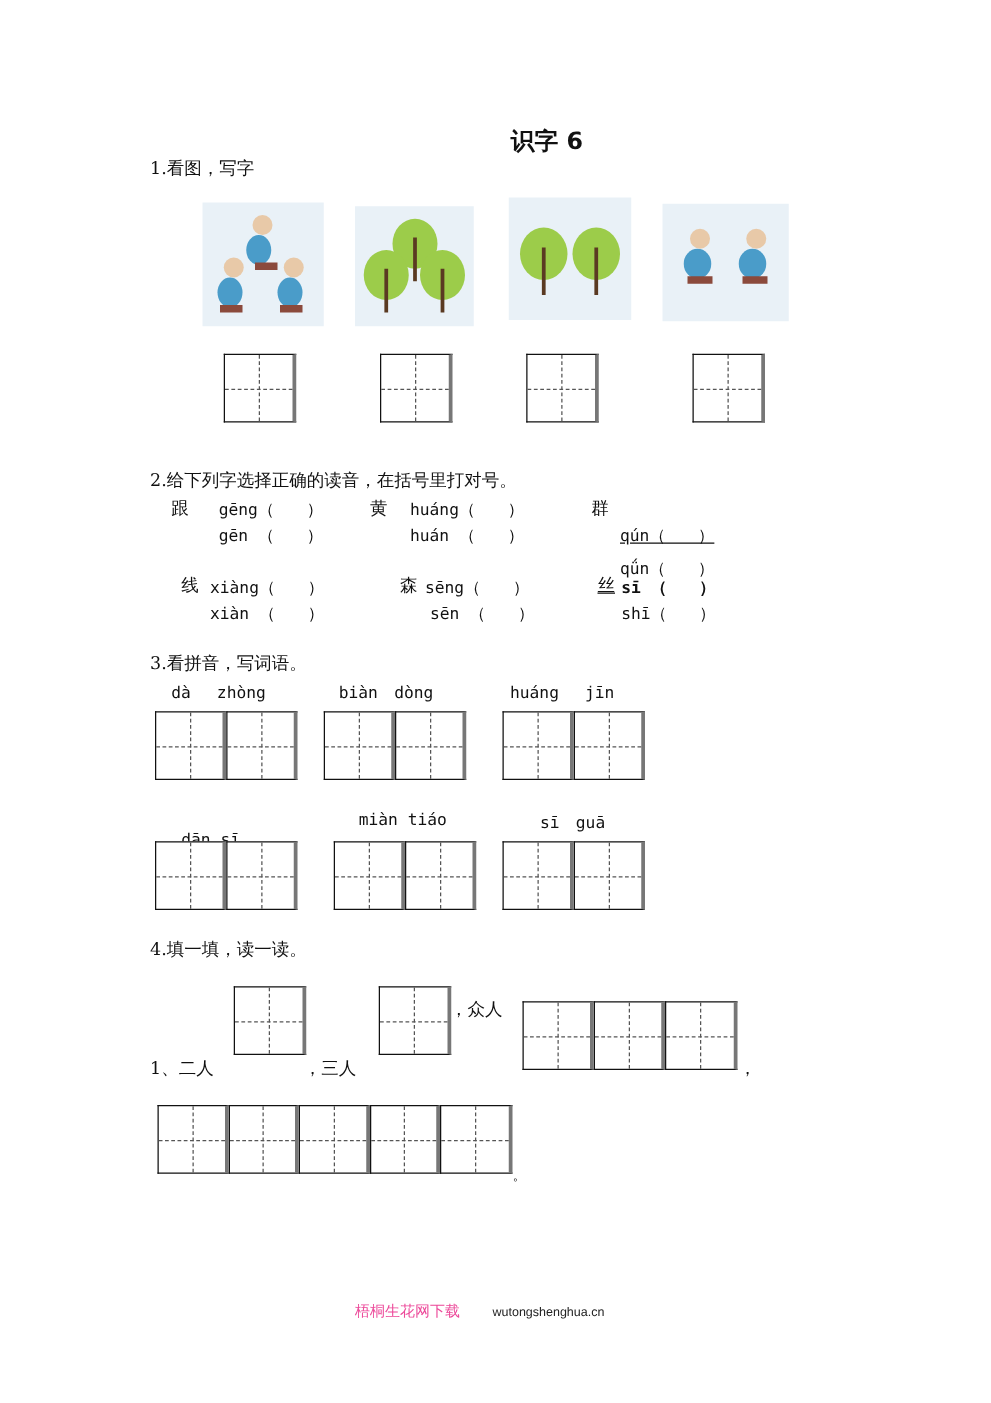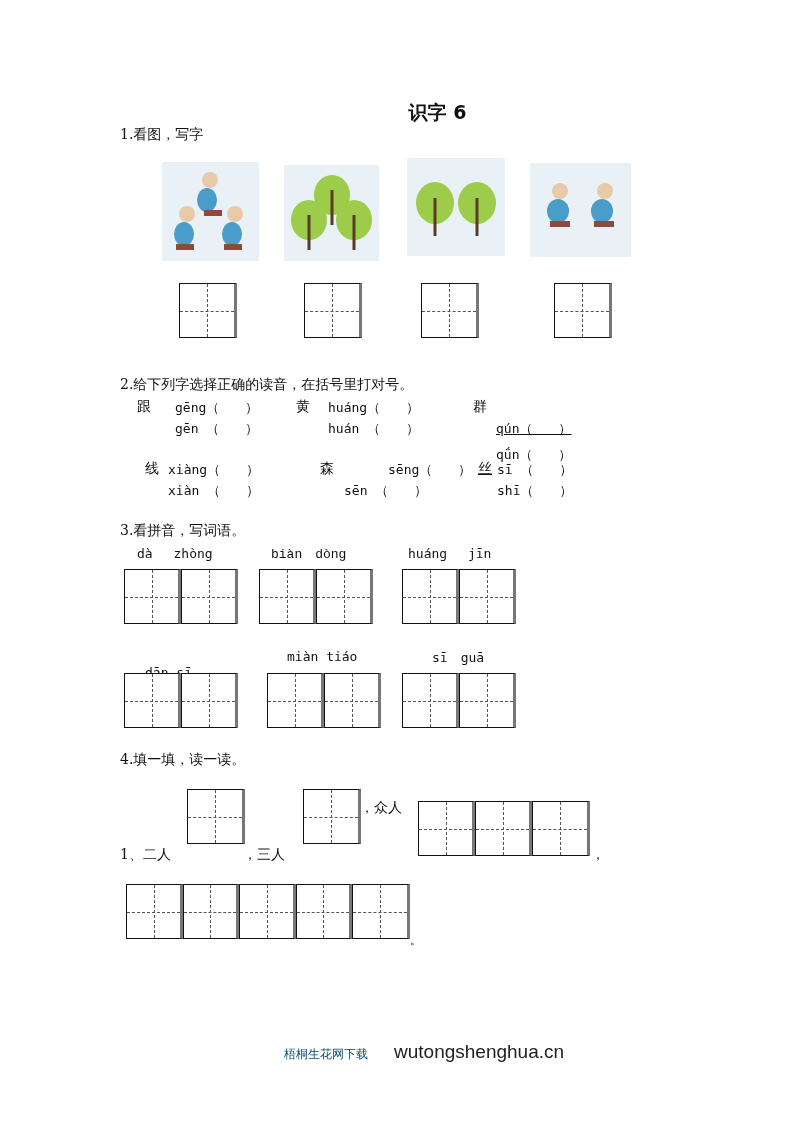--- a/index.html
+++ b/index.html
@@ -7,22 +7,22 @@
          font-family:"DejaVu Serif","Liberation Serif",serif; color:#111; }
   .abs { position:absolute; }
   .title { font-family:"DejaVu Sans","Liberation Sans",sans-serif; font-weight:bold; font-size:19px; left:0; width:793px; text-align:center; top:100px;margin-left:41px; }
   .qtext { font-size:14px; white-space:nowrap; }
   .py { font-family:"DejaVu Sans Mono","Liberation Mono",monospace; font-size:13px; white-space:nowrap; }
   .tian { position:absolute; width:55px; height:54px; border:1.5px solid #111; border-right:3px solid #777; box-sizing:border-box; background:#fff; }
   .tian::before { content:""; position:absolute; left:50%; top:0; bottom:0; border-left:1.5px dashed #555; }
   .tian::after { content:""; position:absolute; top:50%; left:0; right:0; border-top:1.5px dashed #555; }
   .pic { position:absolute; background:#e9f1f7; overflow:hidden; }
   .footer { font-size:12px; white-space:nowrap; }
-  .footer .cn { font-family:Liberation Sans, sans-serif; color:#0c4a6e;margin-top:28px; }
-  .footer .url { font-family:"Liberation Sans",sans-serif; color:#222; margin-left:26px; font-size:19px; }
+  .footer .cn { font-family:Liberation Sans, sans-serif; color:#ec4899;margin-top:28px; }
+  .footer .url { font-family:"Liberation Sans",sans-serif; color:#222; margin-left:26px; font-size:10px; }
 </style>
 </head>
 <body>
 
 <div class="abs title">识字 6</div>
 
 <div class="abs qtext" style="left:120px;top:126px;">1.看图，写字</div>
 
 <div class="pic" style="left:162px;top:162px;width:97px;height:99px;">
   <svg width="97" height="99" viewBox="0 0 97 99">
@@ -103,31 +103,31 @@
 
 <div class="abs qtext" style="left:473px;top:398px;">群</div>
 <div class="abs py" style="left:496px;top:399px;margin-top:47px;">qǘn（　　）</div>
 <div class="abs py" style="left:496px;top:420px;text-decoration:underline;">qún（　　）</div>
 
 <div class="abs qtext" style="left:145px;top:460px;">线</div>
 <div class="abs py" style="left:168px;top:461px;text-align:center;">xiàng（　　）</div>
 <div class="abs py" style="left:168px;top:482px;">xiàn （　　）</div>
 
 <div class="abs qtext" style="left:320px;top:460px;">森</div>
-<div class="abs py" style="left:340px;top:461px;margin-left:48px;">sēng（　　）</div>
+<div class="abs py" style="left:340px;top:461px;">sēng（　　）</div>
 <div class="abs py" style="left:344px;top:482px;">sēn （　　）</div>
 
 <div class="abs qtext" style="left:478px;top:460px;text-decoration:underline;">丝</div>
-<div class="abs py" style="left:497px;top:461px;">sī （　　）</div>
+<div class="abs py" style="left:497px;top:461px;font-weight:bold;">sī （　　）</div>
 <div class="abs py" style="left:497px;top:482px;">shī（　　）</div>
 
 <div class="abs qtext" style="left:120px;top:522px;">3.看拼音，写词语。</div>
 
 <div class="abs py" style="left:137px;top:545px;">dà　 zhòng</div>
-<div class="abs py" style="left:271px;top:545px;font-family:Liberation Mono, monospace;">biàn　dòng</div>
+<div class="abs py" style="left:271px;top:545px;">biàn　dòng</div>
 <div class="abs py" style="left:408px;top:545px;">huáng　 jīn</div>
 
 <div class="tian" style="left:124px;top:569px;width:57px;height:55px;"></div>
 <div class="tian" style="left:181px;top:569px;width:57px;height:55px;"></div>
 <div class="tian" style="left:259px;top:569px;width:57px;height:55px;"></div>
 <div class="tian" style="left:316px;top:569px;width:57px;height:55px;"></div>
 <div class="tian" style="left:402px;top:569px;width:57px;height:55px;"></div>
 <div class="tian" style="left:459px;top:569px;width:57px;height:55px;"></div>
 
 <div class="abs py" style="left:145px;top:665px;">dān sī</div>

